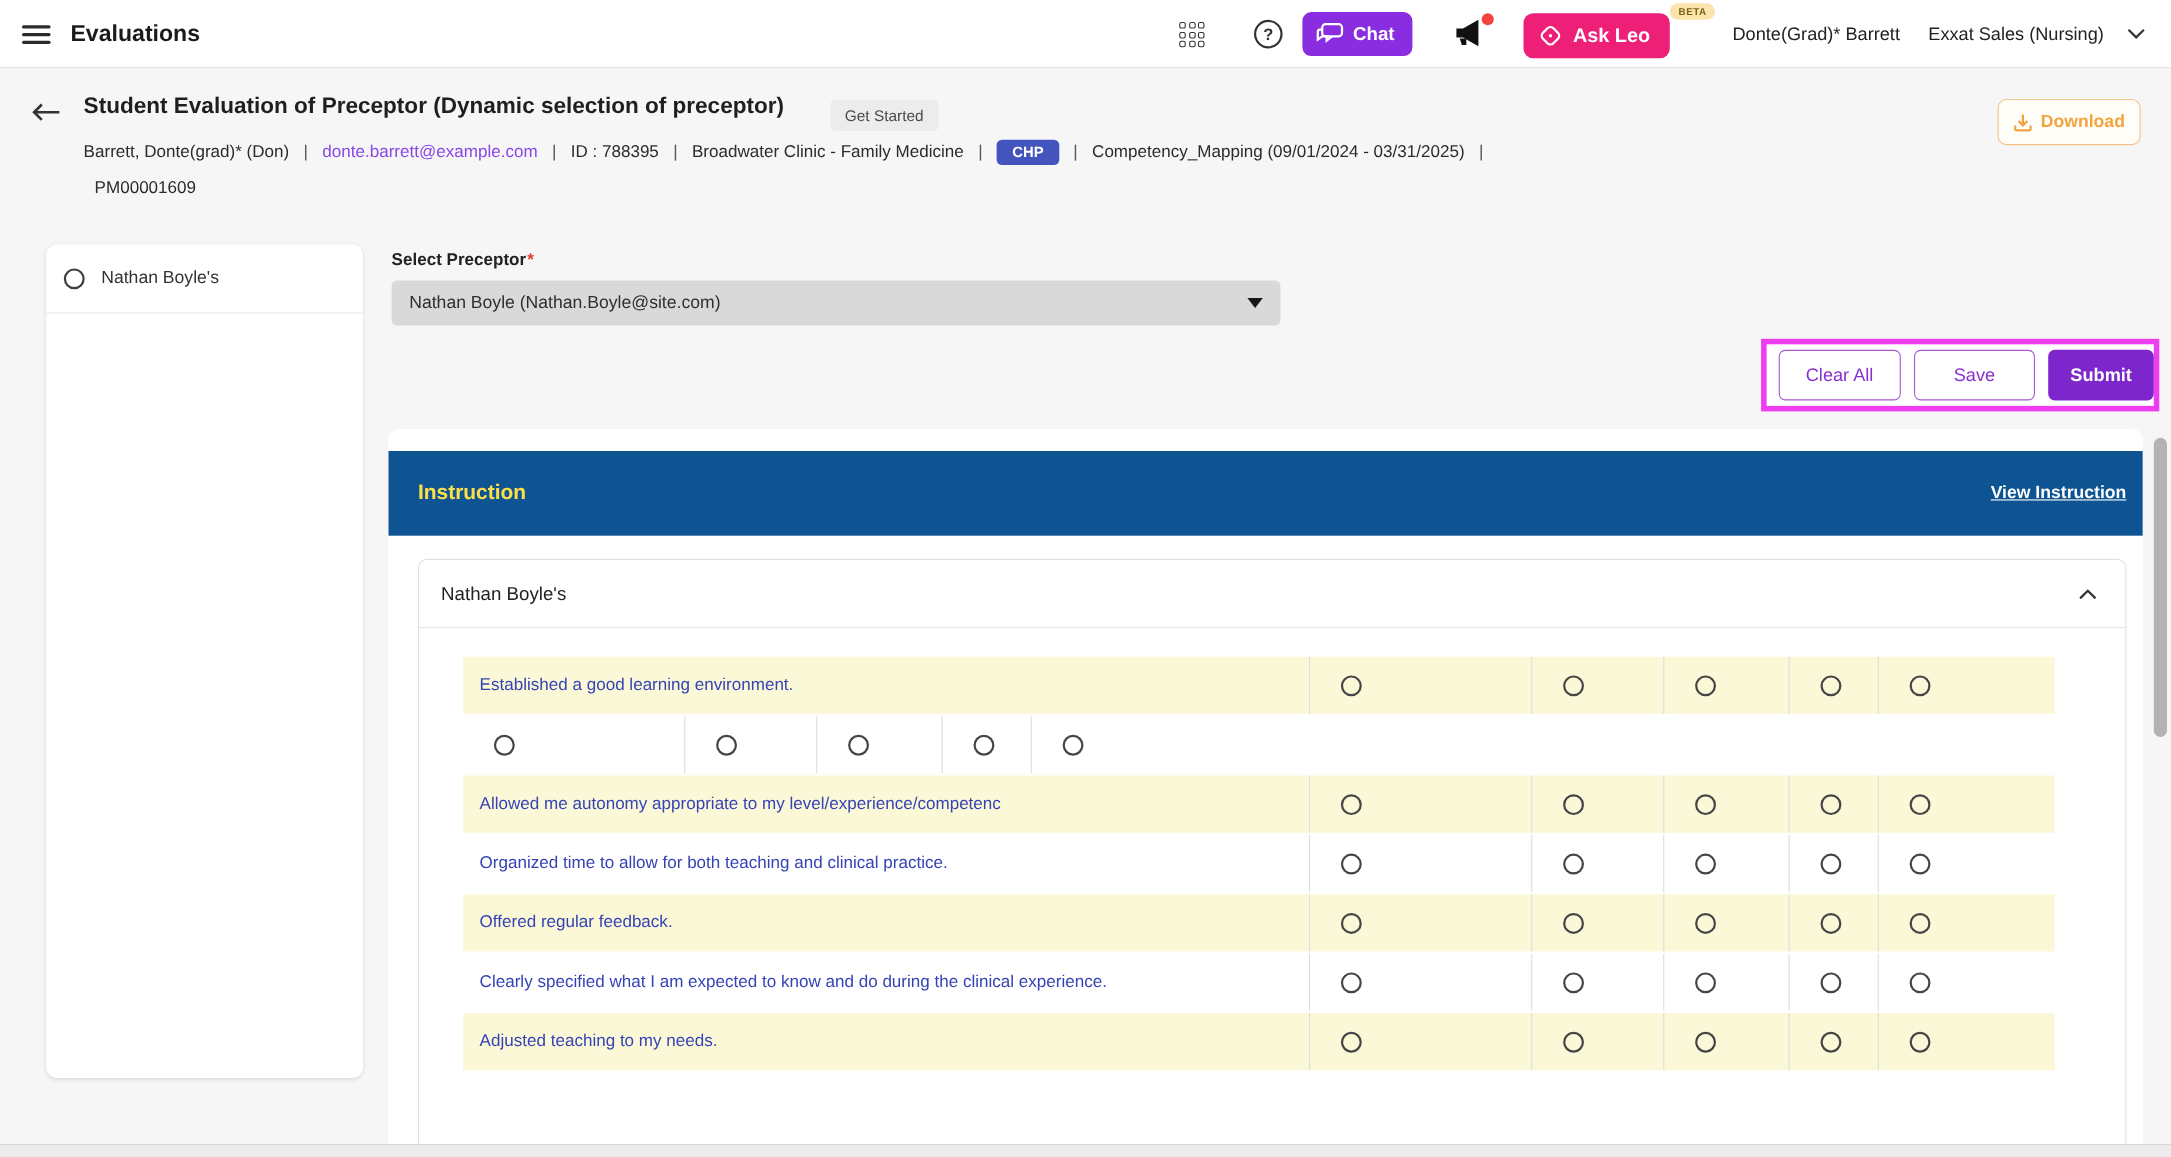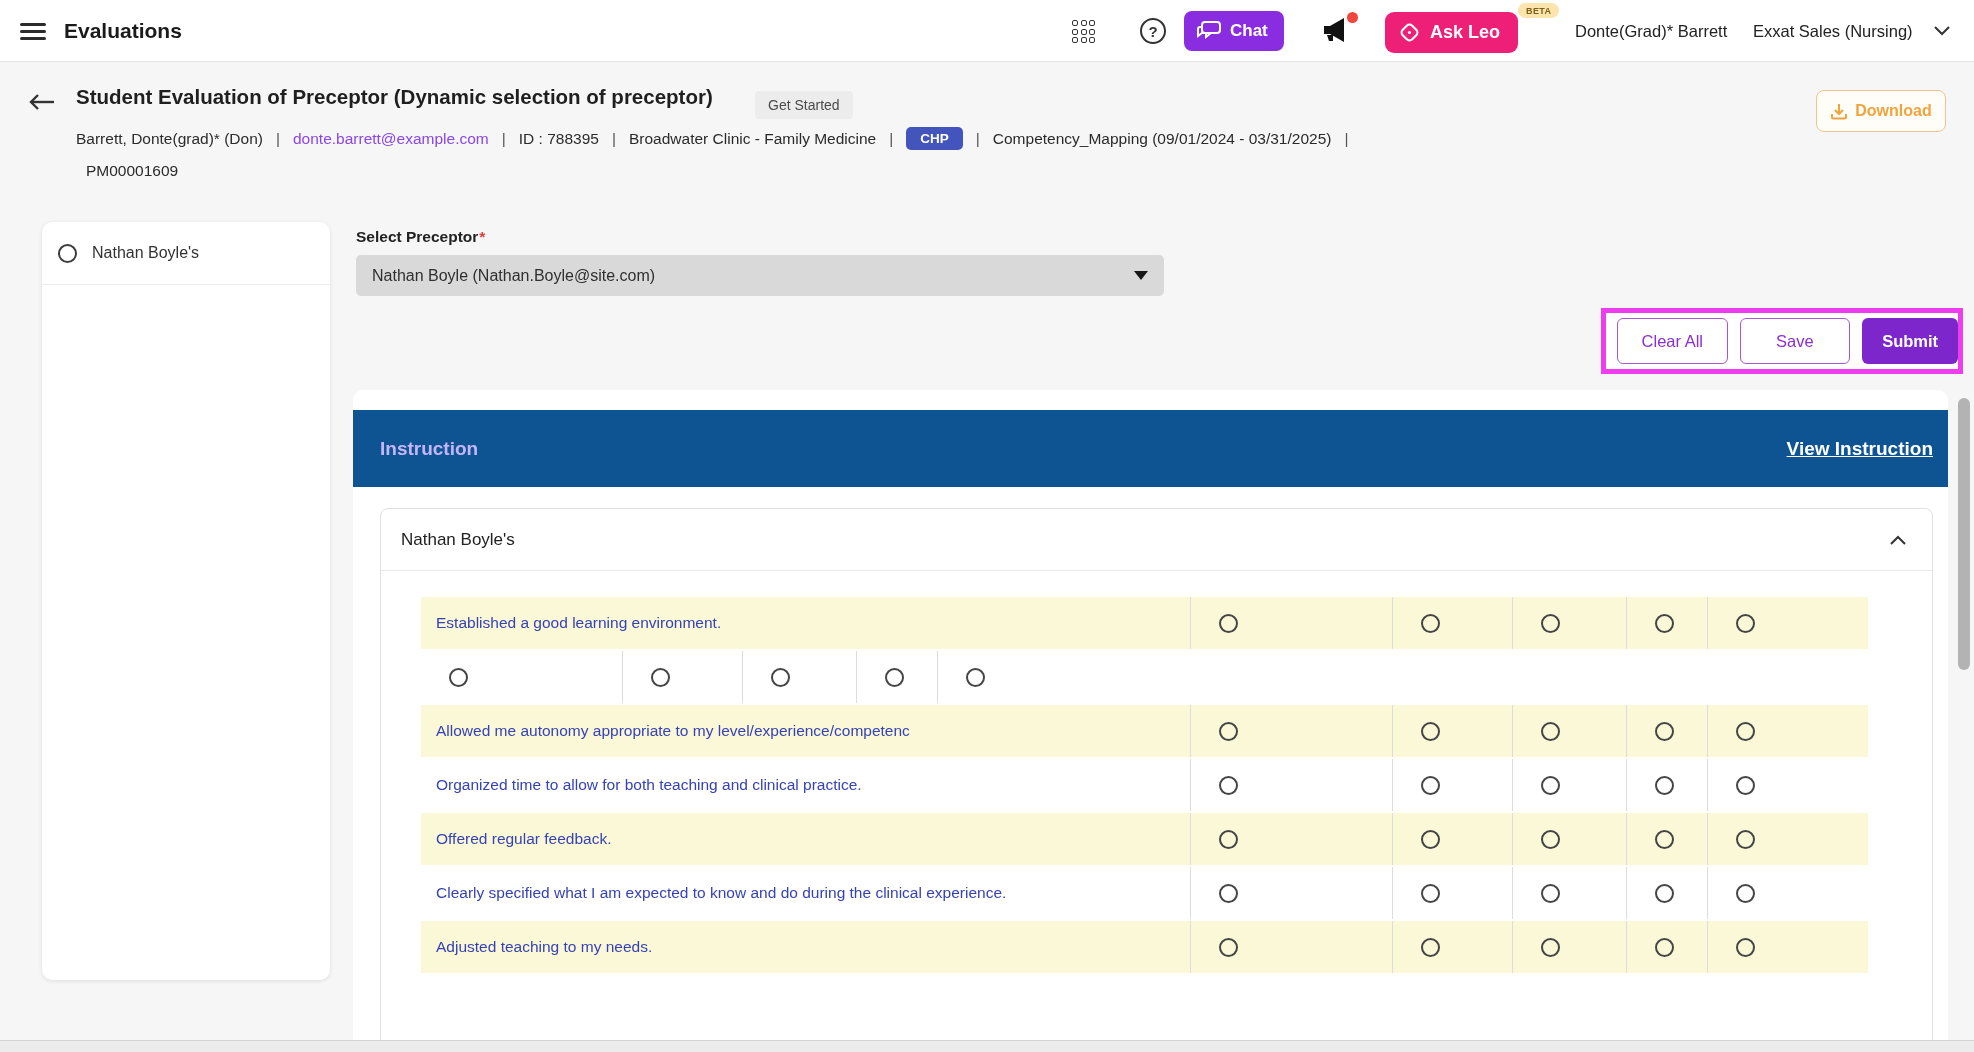--- a/index.html
+++ b/index.html
@@ -48,22 +48,22 @@
 
   
   .actions-box { position:absolute; left:1601px; top:308px; width:362px; height:66px; border:5px solid var(--magenta,#ee3dee); background:#fff; display:flex; align-items:center; gap:12px; padding-left:11px; }
   .btn { height:46px; border-radius:6px; font-size:16.5px; display:flex; align-items:center; justify-content:center; cursor:pointer; font-family:inherit; }
   .btn.outline { width:112px; background:#fff; border:1.5px solid #a35ad0; color:#8b2fd0; }
   .btn.primary { width:97px; background:var(--purple-dark,#7d26cb); border:none; color:#fff; font-weight:bold; }
 
   
   .main-card { position:absolute; left:353px; top:390px; width:1595px; height:650px; background:#fff; border-radius:10px 10px 0 0; overflow:hidden; }
   .instruction-bar { margin-top:20px; height:77px; background:var(--blue,#0e5493); display:flex; align-items:center; padding:0 15px 0 27px; }
-  .instruction-bar .ititle { color:#c4b5fd; font-size:19px; font-weight:bold; }
-  .instruction-bar .ilink { margin-left:auto; color:#fff; font-size:19px; font-weight:bold; text-decoration:underline; cursor:pointer; }
+  .instruction-bar .ititle { color:#fde047; font-size:19px; font-weight:bold; }
+  .instruction-bar .ilink { margin-left:auto; color:#fff; font-size:16px; font-weight:bold; text-decoration:underline; cursor:pointer; }
 
   .section-card { margin:21px 15px 0 27px; border:1px solid #e0e0e0; border-radius:8px; min-height:560px; background:#fff; }
   .section-header { height:62px; display:flex; align-items:center; padding:0 26px 0 20px; border-bottom:1px solid #e8e8e8; }
   .section-header .stitle { font-size:17px; color:#222; }
   .section-header .chev { margin-left:auto; cursor:pointer; }
 
   
   .eval-table { margin:26px 0 0 40px; width:1447px; }
   .thead { display:flex; height:62px; }
   .th-q { width:770px; background:var(--blue-cell,#cbe4f6); display:flex; align-items:center; padding-left:15px; font-size:15px; color:#333; border-right:3px solid #fff; }

